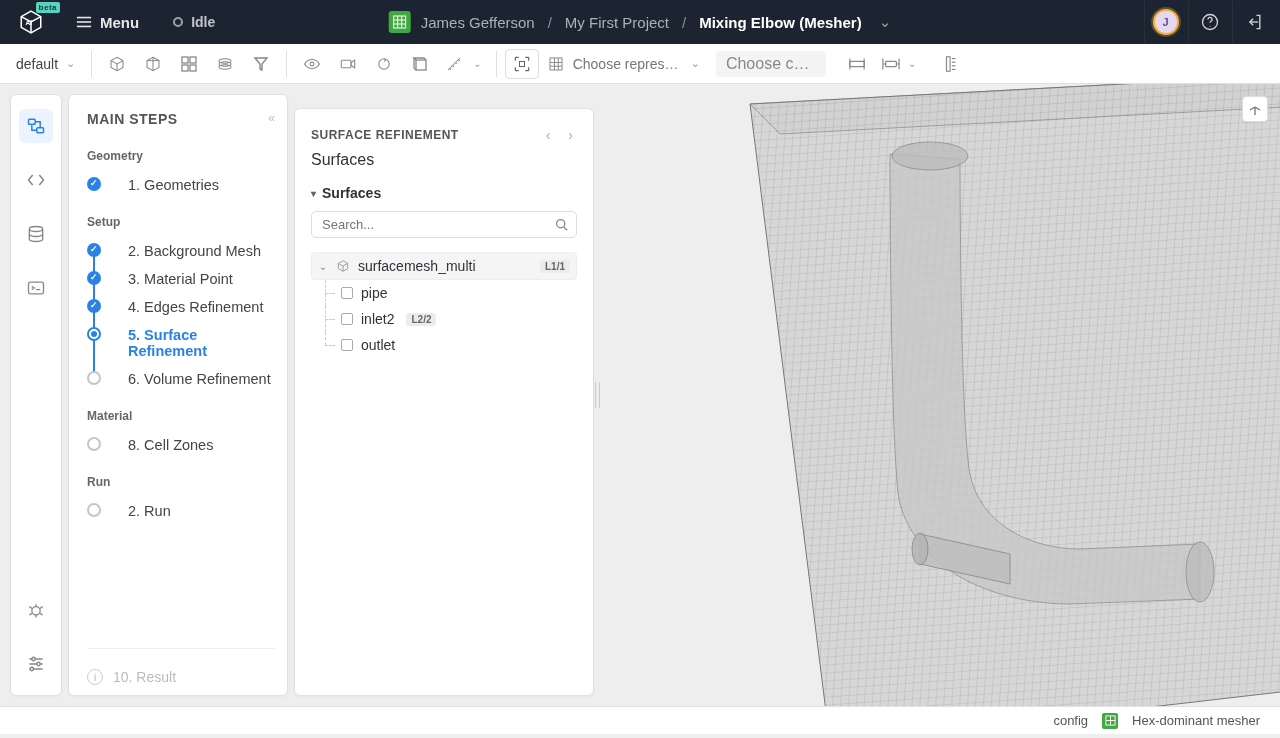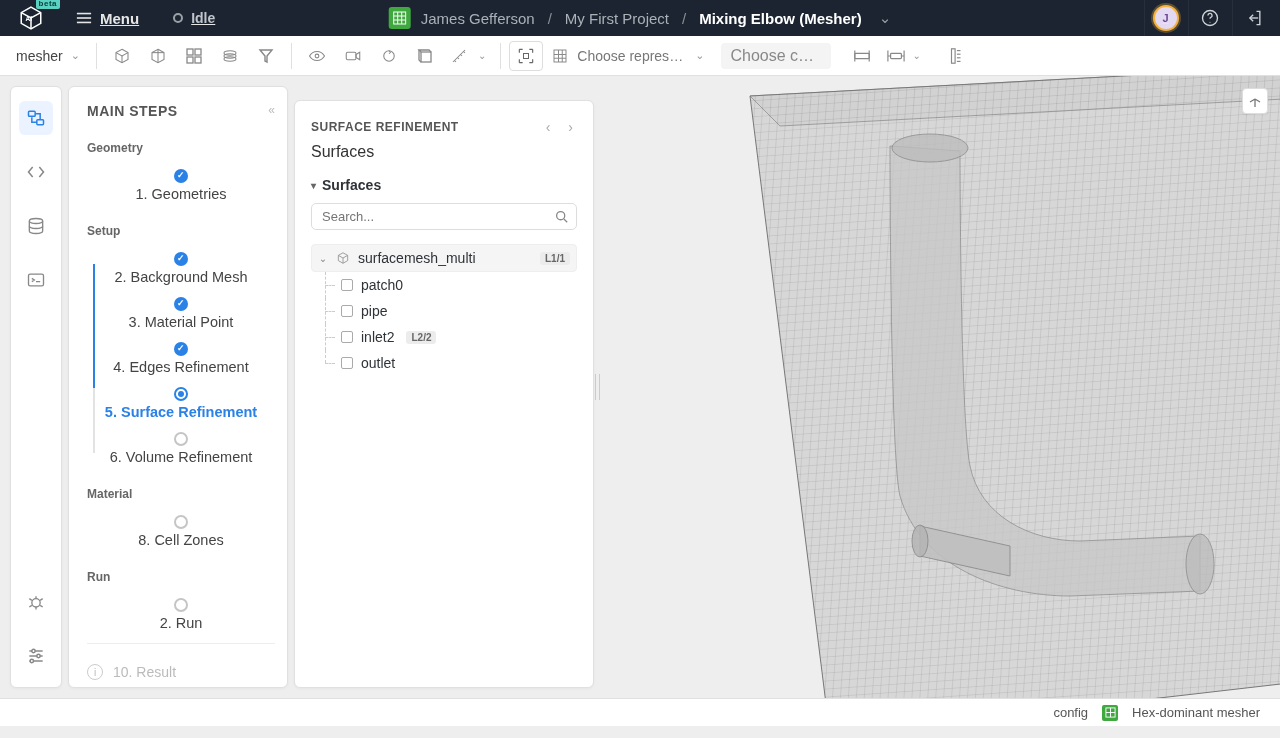--- a/index.html
+++ b/index.html
@@ -13,22 +13,22 @@
     --panel-border: #e0e0e0;
     --step-done: #2a81e6;
     --step-pending: #c5c5c5;
     --badge-bg: #ececec;
   }
   * { box-sizing: border-box; }
   html, body { margin:0; padding:0; height:100%; font-family: 'Segoe UI', Arial, sans-serif; font-size:14px; color:var(--text-dark); background:var(--bg-body); overflow:hidden; }
 
   
   .topbar {
-    display:flex; align-items:center; height:36px; background:var(--bg-dark); color:var(--text-light);
-    padding:0 6px 0 14px; gap:22px;text-decoration:underline;
+    display:flex; align-items:center; height:44px; background:var(--bg-dark); color:var(--text-light);
+    padding:0 6px 0 14px; gap:22px;
   }
   .logo-wrap { position:relative; width:34px; height:34px; display:flex; align-items:center; justify-content:center; }
   .logo-wrap svg { stroke:#fff; }
   .beta-tag {
     position:absolute; top:-3px; right:-12px; font-size:8px; font-weight:700; letter-spacing:0.5px;
     background:#5bd1c2; color:#04443a; padding:1px 3px; border-radius:2px;
   }
   .top-btn { display:flex; align-items:center; gap:8px; cursor:pointer; padding:4px 6px; border-radius:4px; }
   .menu-label { font-weight:600; font-size:15px; }
   .idle-dot { width:10px; height:10px; border-radius:50%; border:2px solid #9aa0a6; display:inline-block; }
@@ -71,21 +71,21 @@
   
   .panel {
     background:#fff; border:1px solid var(--panel-border); border-radius:6px; margin:10px 0 10px 6px;
     box-shadow:0 1px 3px rgba(0,0,0,0.04); display:flex; flex-direction:column;
   }
   .steps-panel { width:220px; padding:16px 12px 10px 18px; position:relative; }
   .panel-title { font-size:14px; font-weight:700; letter-spacing:0.5px; color:#555; margin-bottom:12px; }
   .collapse-caret { position:absolute; top:16px; right:12px; color:#bbb; font-size:12px; cursor:pointer; }
   .section-label { font-size:12px; color:#666; font-weight:600; margin:10px 0 8px; }
   .steps { margin:0 0 6px 0; padding:0; list-style:none; position:relative; }
-  .step { display:flex; align-items:center; gap:3px; padding:6px 0; cursor:pointer; font-size:14.5px; color:#444; position:relative;flex-direction:column; }
+  .step { display:flex; gap:27px; padding:6px 0; cursor:pointer; font-size:14.5px; color:#444; position:relative; }
   .step .dot { width:14px; height:14px; border-radius:50%; flex-shrink:0; position:relative; z-index:2; background:#fff; }
   .step.done .dot { background:var(--step-done); position:relative; }
   .step.done .dot::after { content:'✓'; color:#fff; font-size:9px; position:absolute; top:0.5px; left:3px; font-weight:700; }
   .step.active { color:var(--accent); font-weight:700; }
   .step.active .dot { border:2px solid var(--accent); background:#fff; box-sizing:border-box; }
   .step.active .dot::after { content:''; width:6px; height:6px; background:var(--accent); border-radius:50%; position:absolute; top:2px; left:2px; }
   .step.pending .dot { border:2px solid var(--step-pending); box-sizing:border-box; }
   .connector { position:absolute; left:6px; top:20px; bottom:20px; width:2px; background:#e3e3e3; z-index:1; }
   .connector-done { background:var(--step-done); }
   .steps.setup .connector { top:18px; bottom:18px; }
@@ -195,21 +195,21 @@
           <path d="M15 4h4v16h-4"></path>
           <path d="M11 8l-4 4 4 4"></path>
           <line x1="7" y1="12" x2="17" y2="12"></line>
         </svg>
     </div>
   </div>
 </div>
 
 <div class="toolbar">
   <div class="tool-btn default-dd">
-    <span>mesher</span>
+    <span>default</span>
     <span style="font-size:11px;color:#999">⌄</span>
   </div>
   <div class="sep"></div>
 
   <div class="tool-btn">
       <svg width="18" height="18" viewBox="0 0 24 24" fill="none" stroke="#888" stroke-width="1.4">
         <path d="M12 3l8 4.5v9L12 21l-8-4.5v-9z"></path>
         <path d="M4 7.5 12 12l8-4.5"></path>
         <path d="M12 12v9"></path>
       </svg>
@@ -472,24 +472,20 @@
               <path d="M12 3l8 4.5v9L12 21l-8-4.5v-9z"></path>
               <path d="M4 7.5 12 12l8-4.5"></path>
               <path d="M12 12v9"></path>
             </svg>
           </span>
         <span class="tname">surfacemesh_multi</span>
         <span class="lv-badge">L1/1</span>
       </div>
       <div class="tree-row child">
         <span class="patch-icon"></span>
-        <span>patch0</span>
-      </div>
-      <div class="tree-row child">
-        <span class="patch-icon"></span>
         <span>pipe</span>
       </div>
       <div class="tree-row child">
         <span class="patch-icon"></span>
         <span>inlet2</span>
         <span class="lv-badge">L2/2</span>
       </div>
       <div class="tree-row child">
         <span class="patch-icon"></span>
         <span>outlet</span>

